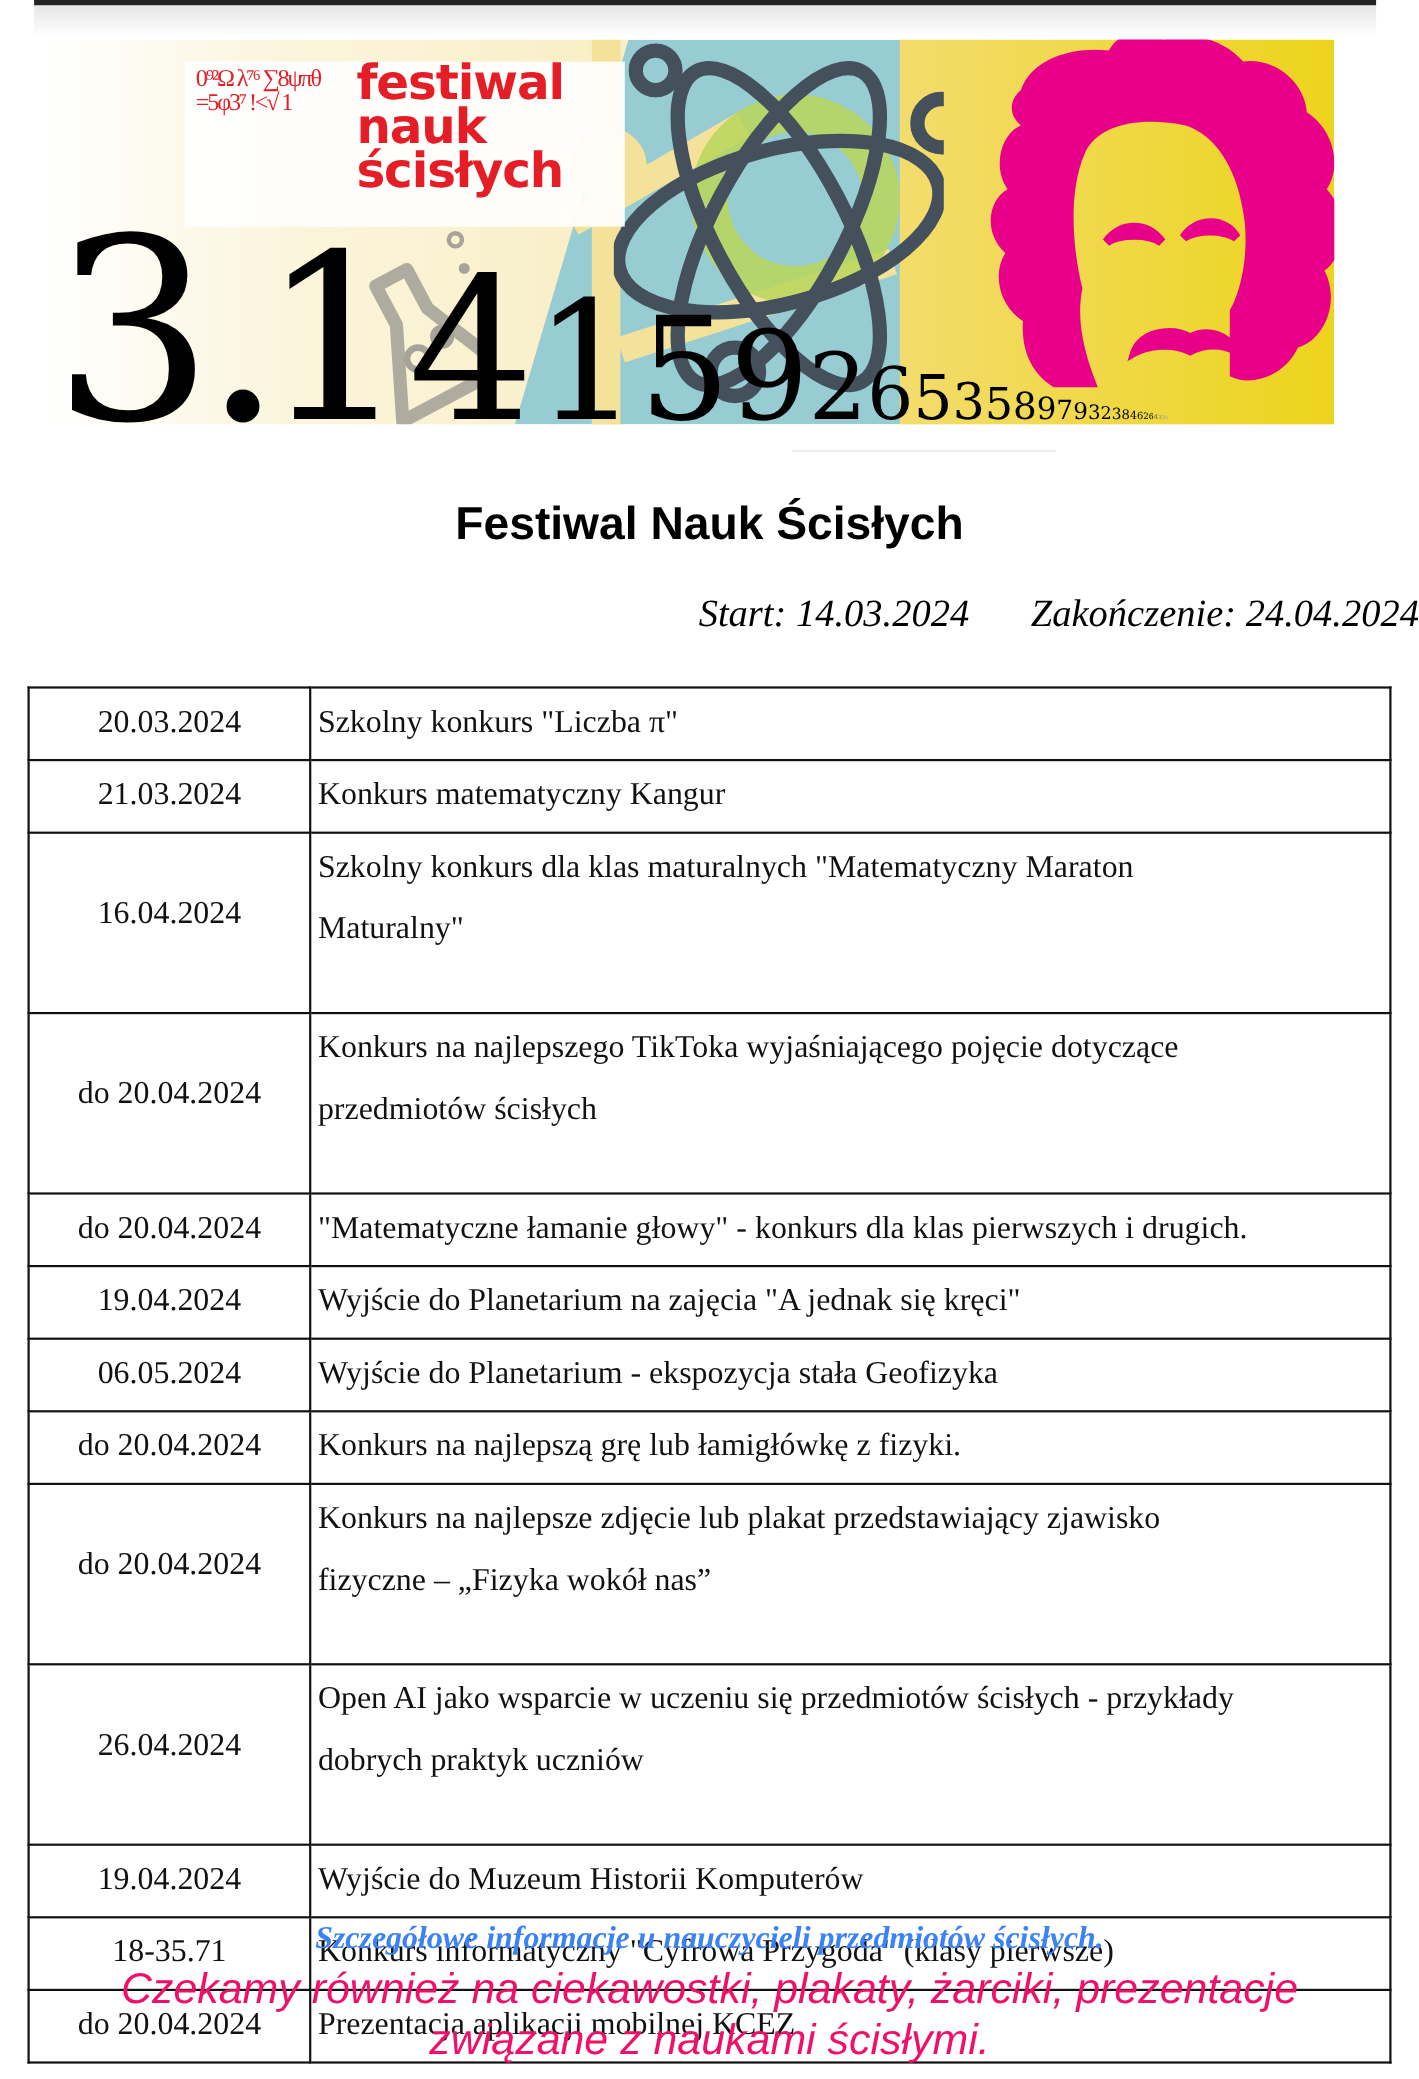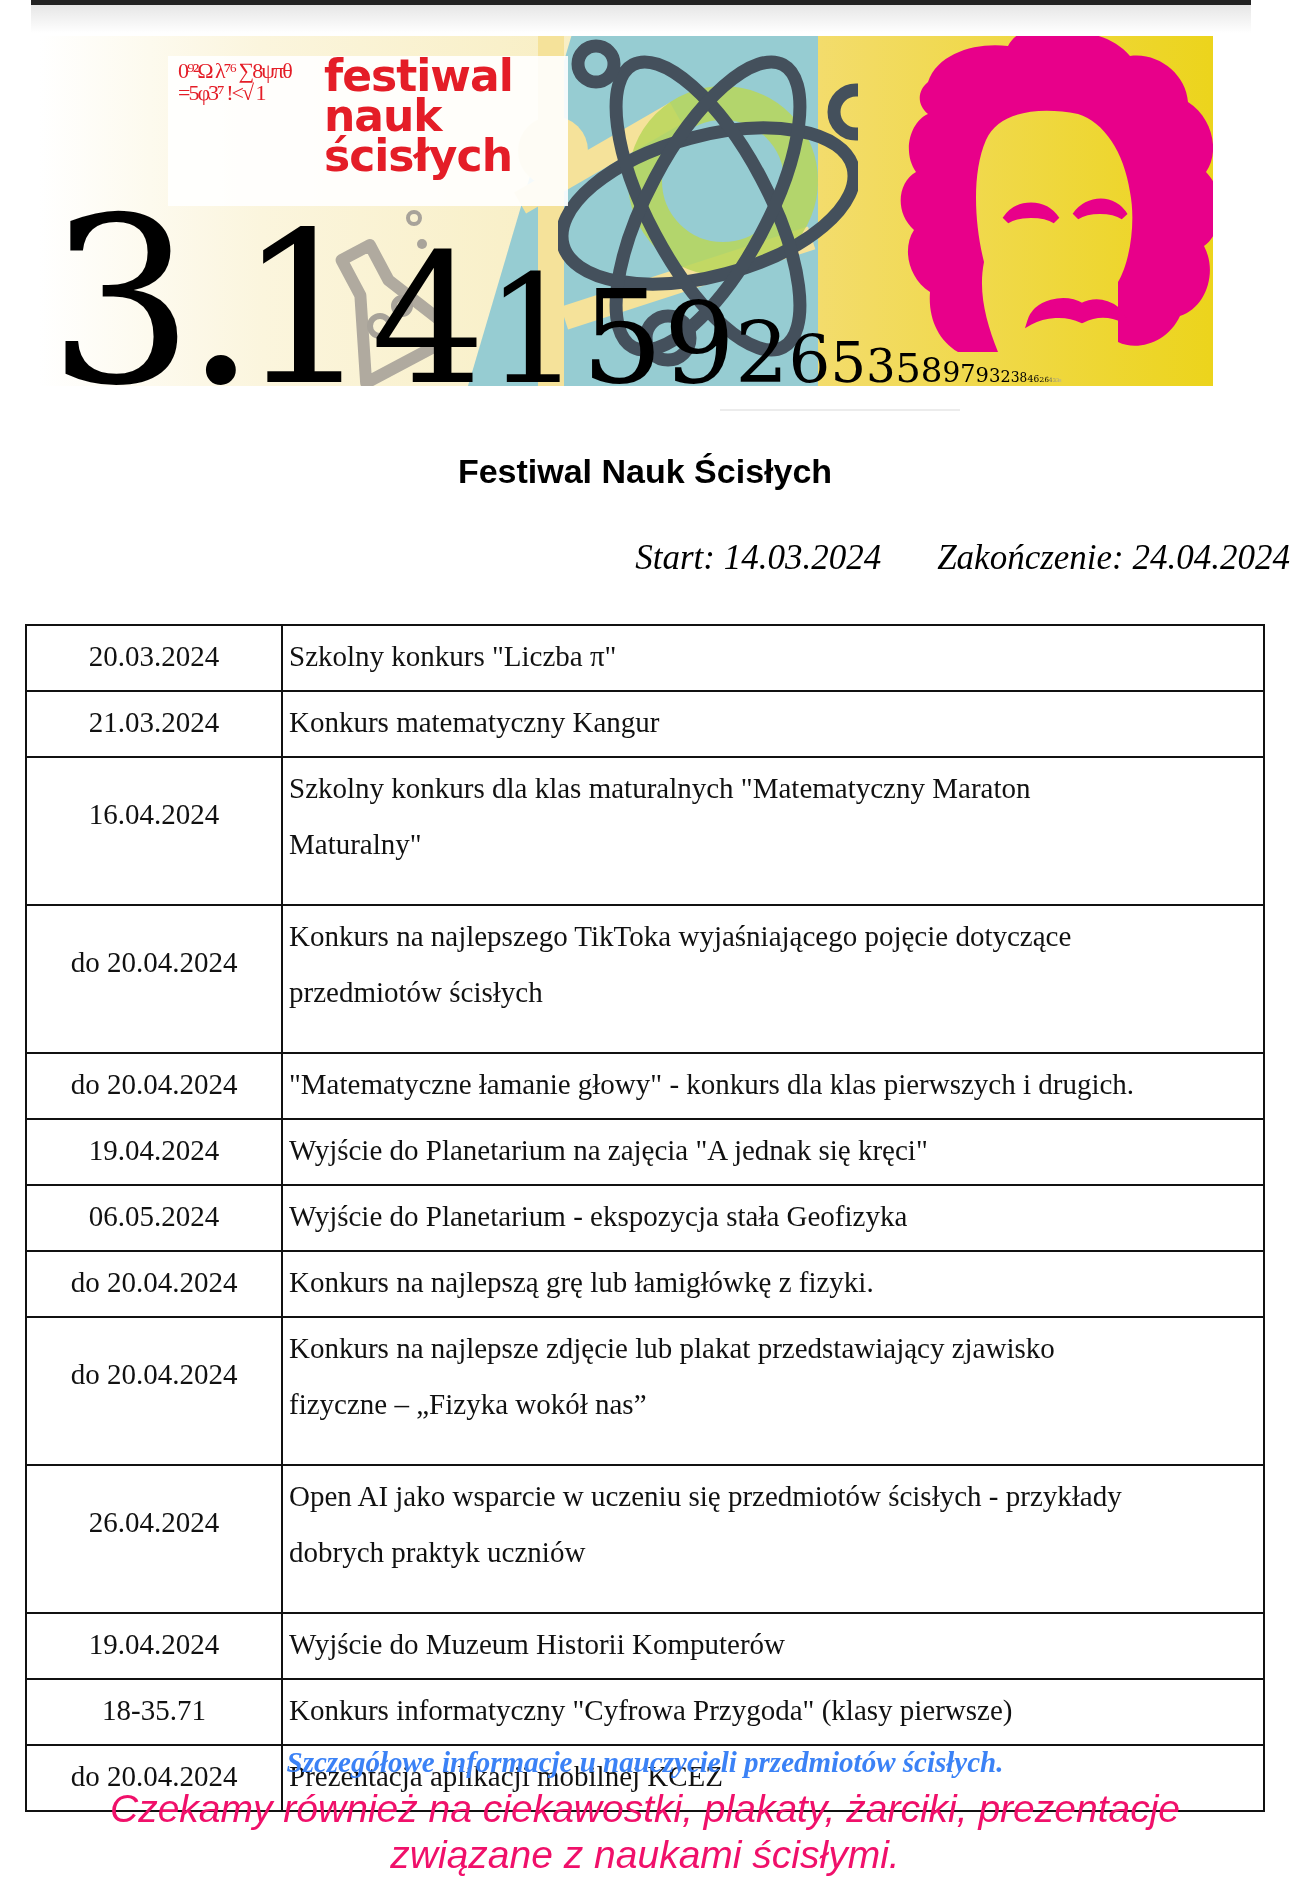--- a/index.html
+++ b/index.html
@@ -18,31 +18,31 @@
   .banner .einstein { position: absolute; left: 830px; top: -14px; width: 360px; height: 350px; }
   .banner .flask { position: absolute; left: 280px; top: 170px; width: 130px; height: 180px; }
   .logo-box { position: absolute; left: 130px; top: 20px; width: 400px; height: 150px; background: rgba(255,255,255,.9); }
   .logo-heart { position: absolute; left: 140px; top: 24px; width: 120px; height: 140px; color: #e41d27; font-family: Liberation Serif, serif; font-size: 22px; line-height: 22px; letter-spacing: -2px; }
   .logo-text { position: absolute; left: 286px; top: 20px; color: #e41d27; font-family: "DejaVu Sans", sans-serif; font-weight: bold; font-size: 44px; line-height: 40px; letter-spacing: -1px; }
   .pi { position: absolute; left: 10px; bottom: -32px; font-family: "DejaVu Serif", serif; color: #000; white-space: nowrap; line-height: 1; }
   .pi span { display: inline-block; }
 
   .underline-strip { position: absolute; left: 720px; top: 409px; width: 240px; height: 2px; background: #ececec; }
 
-  .title { position: absolute; left: 0; width: 1290px; top: 452px; text-align: center; font-family: "Liberation Sans", sans-serif; font-weight: bold; font-size: 34px; color: #000; }
+  .title { position: absolute; left: 0; width: 1290px; top: 452px; text-align: center; font-family: "Liberation Sans", sans-serif; font-weight: bold; font-size: 42px; color: #000; }
   .dates { position: absolute; left: 0; width: 1290px; top: 538px; text-align: right; font-family: "Liberation Serif", serif; font-style: italic; font-size: 35px; color: #000; }
   .dates .gap { display: inline-block; width: 56px; }
 
   table.schedule { position: absolute; left: 25px; top: 624px; width: 1240px; border-collapse: collapse; table-layout: fixed; }
   table.schedule td { border: 2px solid #111; font-family: "Liberation Serif", serif; font-size: 29px; line-height: 56px; padding: 0 8px; vertical-align: top; color: #111; }
   table.schedule td.date { width: 238px; text-align: center; padding-top: 2px; }
   table.schedule td.desc { padding-left: 6px; padding-top: 2px; }
   table.schedule tr.single td { height: 62px; margin-left: 44px; }
   table.schedule tr.double td { height: 118px; }
-  table.schedule tr.double td.date { vertical-align: top; padding-top: 28px; }
+  table.schedule tr.double td.date { vertical-align: top; padding-top: 44px; }
 
   .note { position: absolute; left: 0; width: 1290px; top: 1746px; text-align: center; font-family: "Liberation Serif", serif; font-style: italic; font-weight: bold; font-size: 29px; color: #3b82f6; }
   .cta { position: absolute; left: 0; width: 1290px; top: 1786px; text-align: center; font-family: "Liberation Sans", sans-serif; font-style: italic; font-size: 39px; line-height: 46px; color: #f0106a; }
 </style>
 </head>
 <body>
 
 <div class="topbar"></div>
 <div class="topfade"></div>
 

